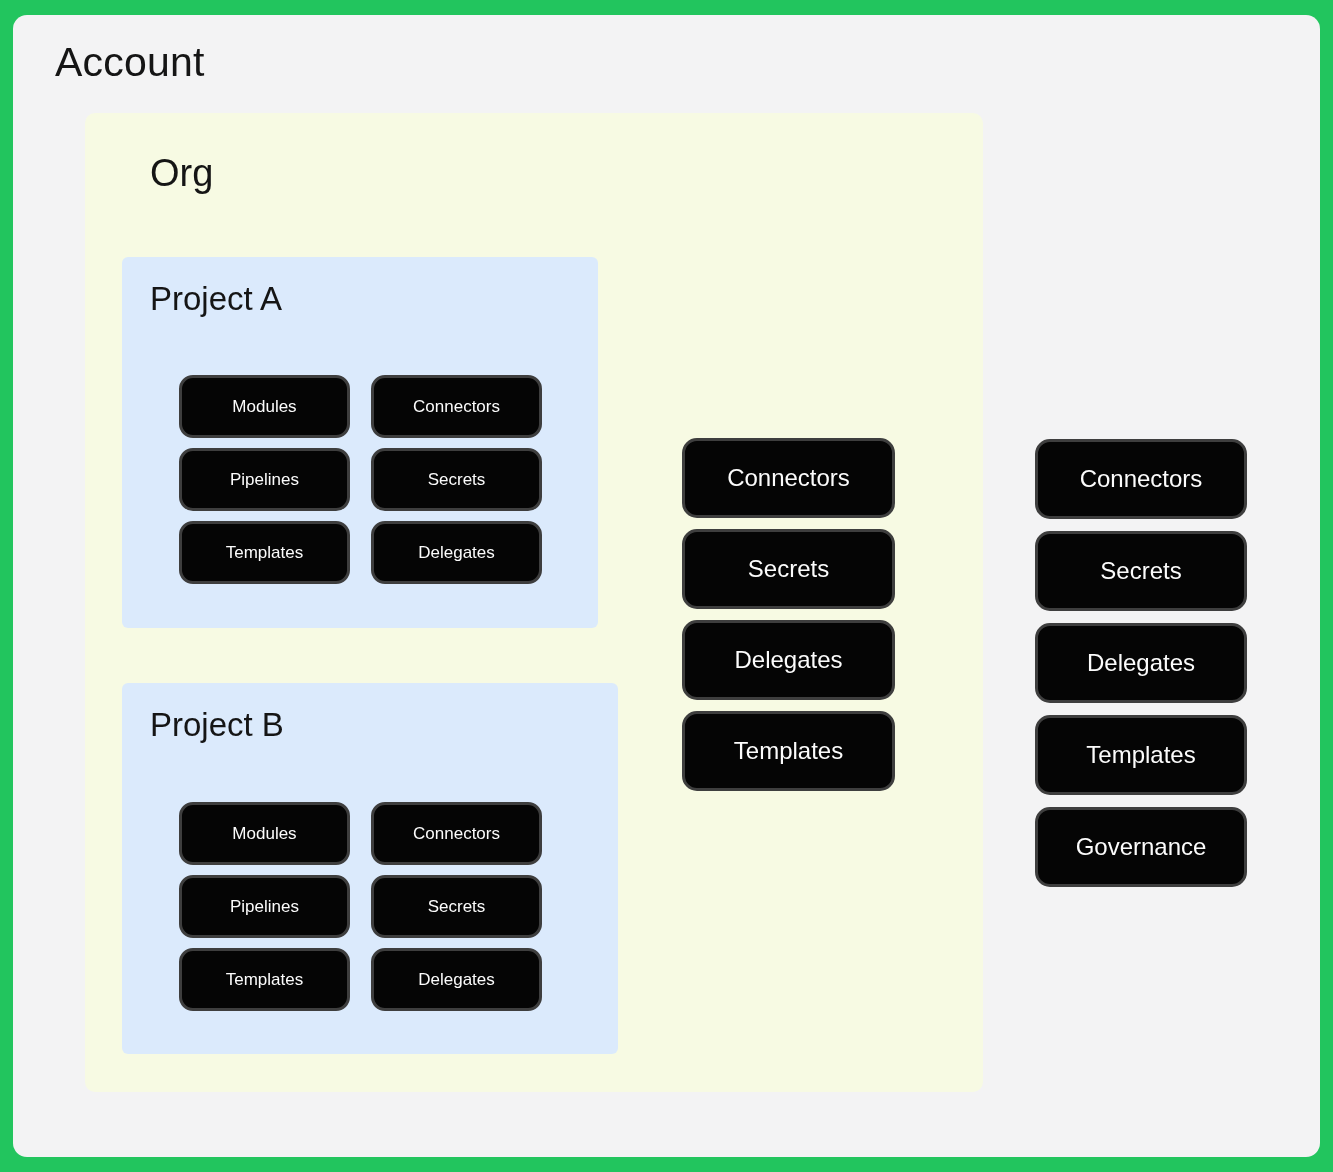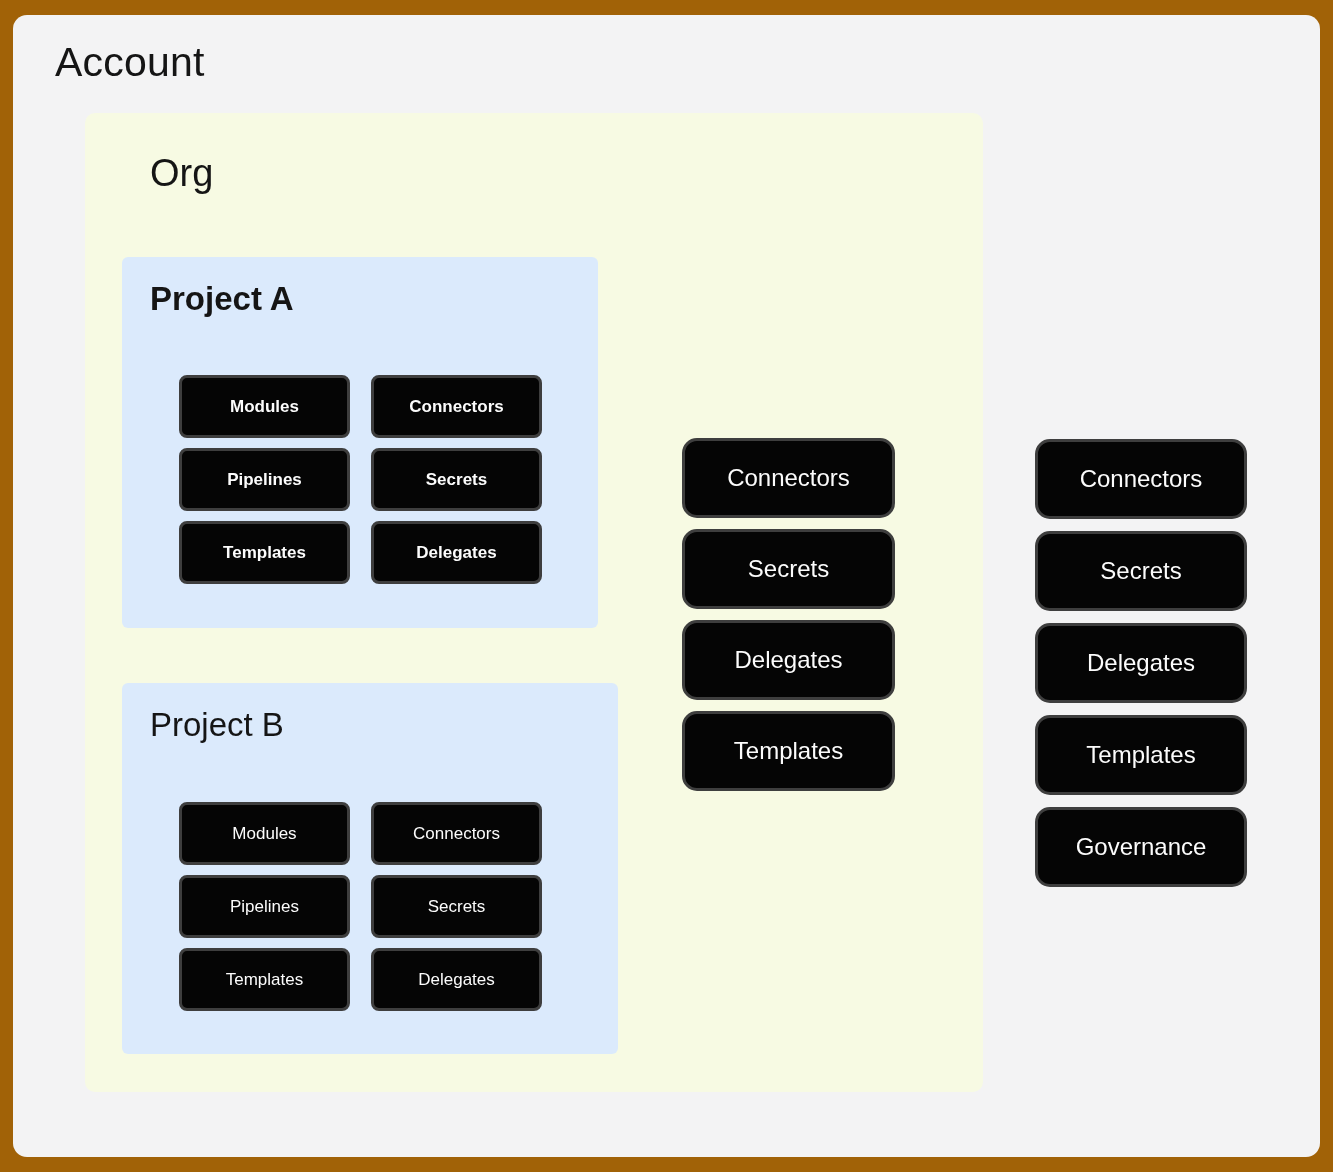--- a/index.html
+++ b/index.html
@@ -5,21 +5,21 @@
   html, body {
     margin: 0;
     padding: 0;
     background: #ffffff;
     font-family: "Liberation Sans", sans-serif;
   }
   .stage {
     position: relative;
     width: 1333px;
     height: 1172px;
-    background: #a16207;
+    background: #22c55e;
     overflow: hidden;
   }
   
   .account {
     position: absolute;
     left: 13px;
     top: 15px;
     width: 1307px;
     height: 1142px;
     background: #f3f3f4;
@@ -54,21 +54,21 @@
   }
   
   .project {
     position: absolute;
     left: 37px;
     width: 476px;
     height: 371px;
     background: #dbeafc;
     border-radius: 6px;
   }
-  .project-a { top: 144px; font-weight: bold; }
+  .project-a { top: 144px; }
   .project-b { top: 570px; padding-left: 20px; }
   .project-title {
     position: absolute;
     left: 28px;
     top: 24px;
     font-size: 33px;
     line-height: 1.1;
     color: #151515;
   }
   .project-pills {
@@ -79,21 +79,21 @@
     grid-template-columns: 171px 171px;
     column-gap: 21px;
     row-gap: 10px;
   }
   .project-b .project-pills { top: 119px; }
   
   .pill {
     box-sizing: border-box;
     background: #050505;
     border: 3px solid #3e3e3e;
-    border-radius: 8px;
+    border-radius: 14px;
     color: #fcfcfc;
     display: flex;
     align-items: center;
     justify-content: center;
     text-align: center;
     white-space: nowrap;
   }
   .project-pill {
     height: 63px;
     font-size: 17px;

